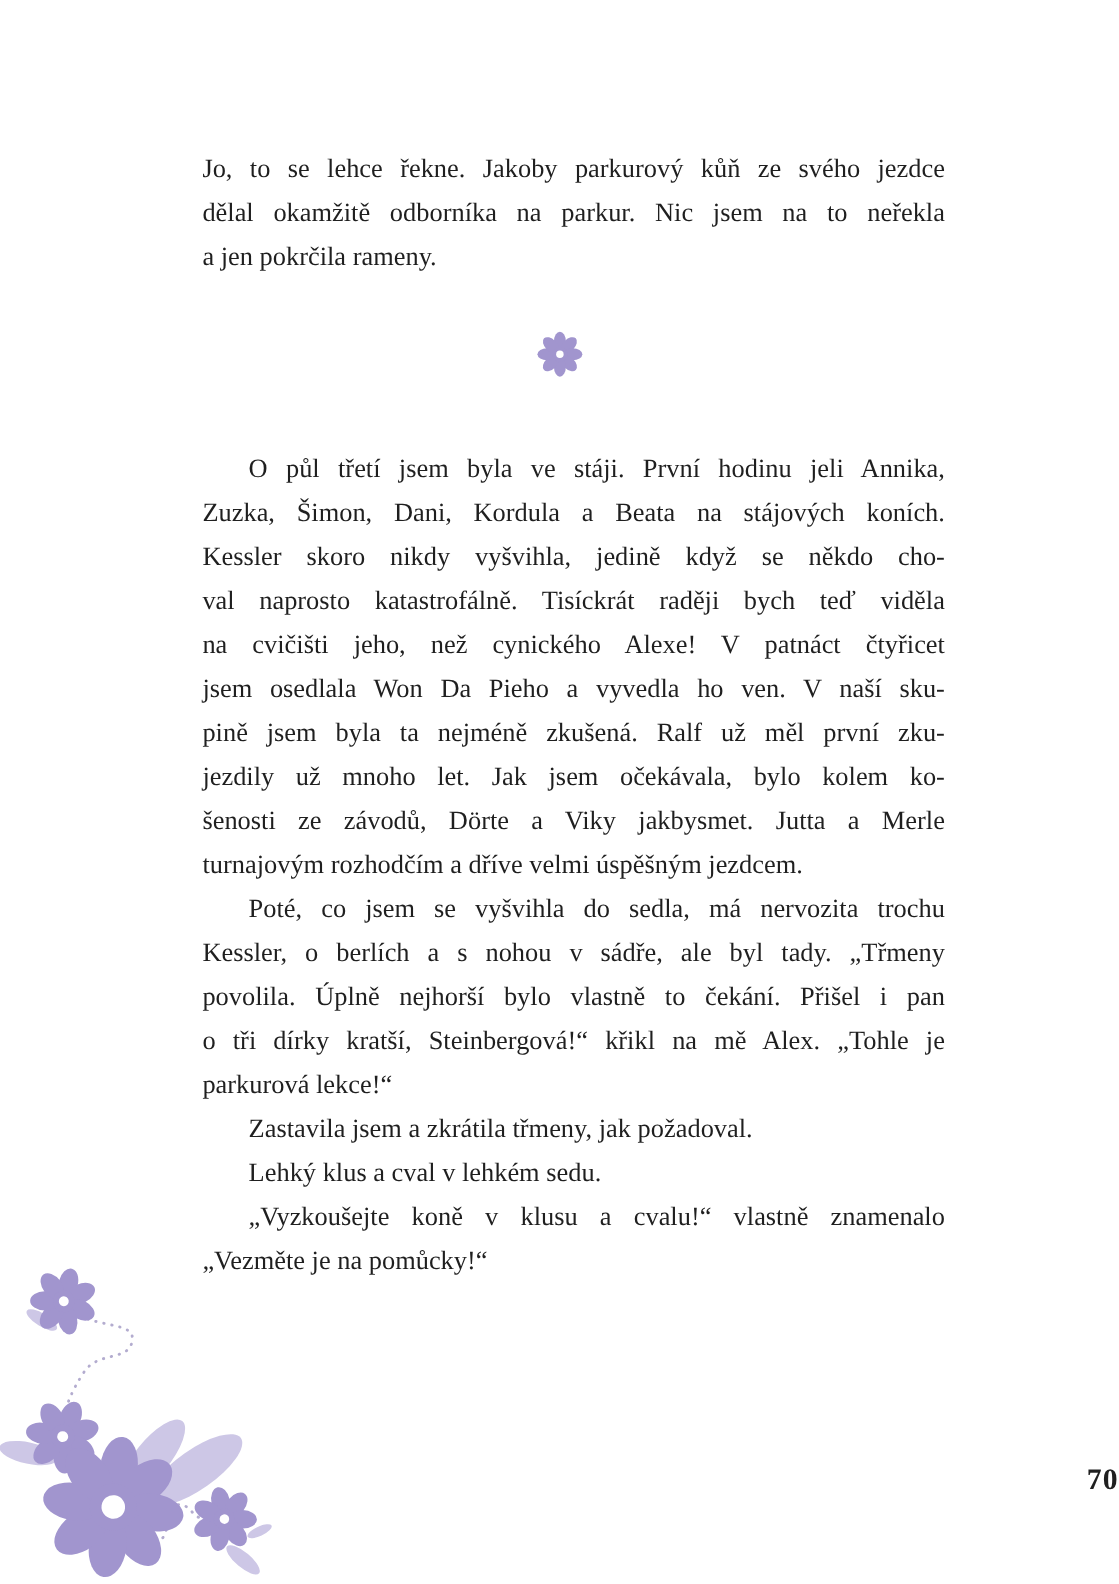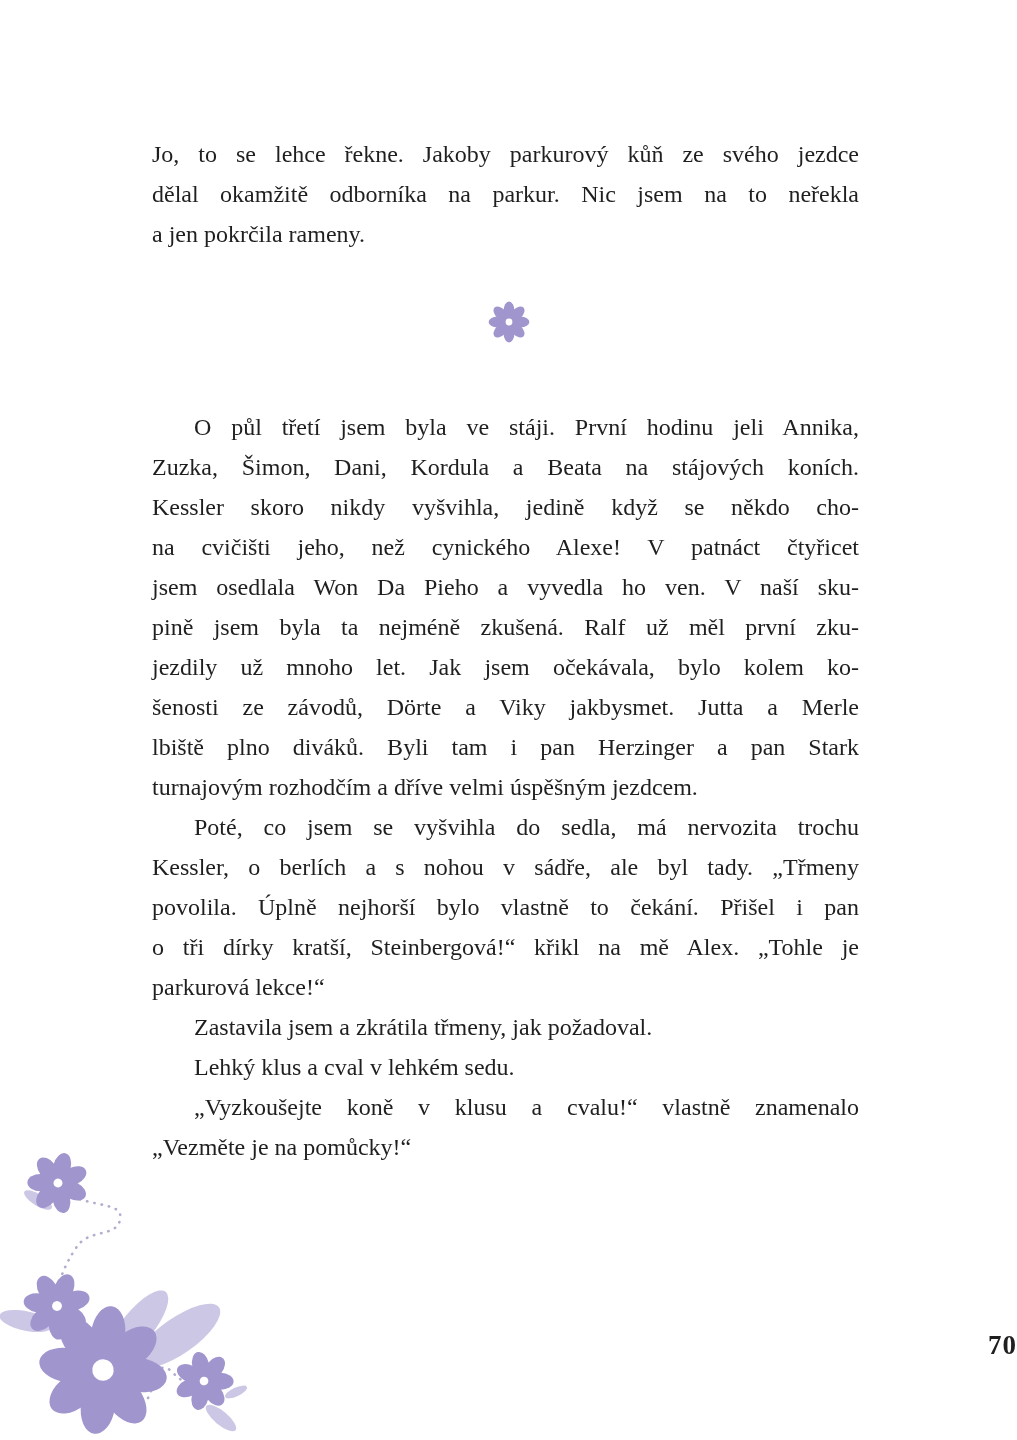--- a/index.html
+++ b/index.html
@@ -26,20 +26,21 @@
     color: var(--text, #1f1f1f);
     font-size: 24px;
     line-height: 40px;
   }
   #text-top  { top: 134px; }
   #text-main { top: 407px; }
   .line {
     white-space: nowrap;
     text-align: justify;
     text-align-last: justify;
+    margin-left: 32px;
   }
   .line.plain { text-align-last: left; }
   .line.indent { text-indent: 42px; }
 
   .divider {
     position: absolute;
     top: 301px;
     left: 0;
     width: 100%;
     text-align: center;
@@ -123,26 +124,26 @@
     <svg width="42" height="42" viewBox="-1.05 -1.05 2.1 2.1">
       <use href="#flower8"></use>
     </svg>
   </div>
 
   <div class="text-col" id="text-main">
       <div class="para">
         <div class="line indent">O půl třetí jsem byla ve stáji. První hodinu jeli Annika,</div>
         <div class="line">Zuzka, Šimon, Dani, Kordula a Beata na stájových koních.</div>
         <div class="line">Kessler skoro nikdy vyšvihla, jedině když se někdo cho-</div>
+        <div class="line">val naprosto katastrofálně. Tisíckrát raději bych teď viděla</div>
         <div class="line">na cvičišti jeho, než cynického Alexe! V patnáct čtyřicet</div>
         <div class="line">jsem osedlala Won Da Pieho a vyvedla ho ven. V naší sku-</div>
         <div class="line">pině jsem byla ta nejméně zkušená. Ralf už měl první zku-</div>
         <div class="line">jezdily už mnoho let. Jak jsem očekávala, bylo kolem ko-</div>
         <div class="line">šenosti ze závodů, Dörte a Viky jakbysmet. Jutta a Merle</div>
-        <div class="line">lbiště plno diváků. Byli tam i pan Herzinger a pan Stark</div>
         <div class="line plain">turnajovým rozhodčím a dříve velmi úspěšným jezdcem.</div>
       </div>
       <div class="para">
         <div class="line indent">Poté, co jsem se vyšvihla do sedla, má nervozita trochu</div>
         <div class="line">Kessler, o berlích a s nohou v sádře, ale byl tady. „Třmeny</div>
         <div class="line">povolila. Úplně nejhorší bylo vlastně to čekání. Přišel i pan</div>
         <div class="line">o tři dírky kratší, Steinbergová!“ křikl na mě Alex. „Tohle je</div>
         <div class="line plain">parkurová lekce!“</div>
       </div>
       <div class="para">

